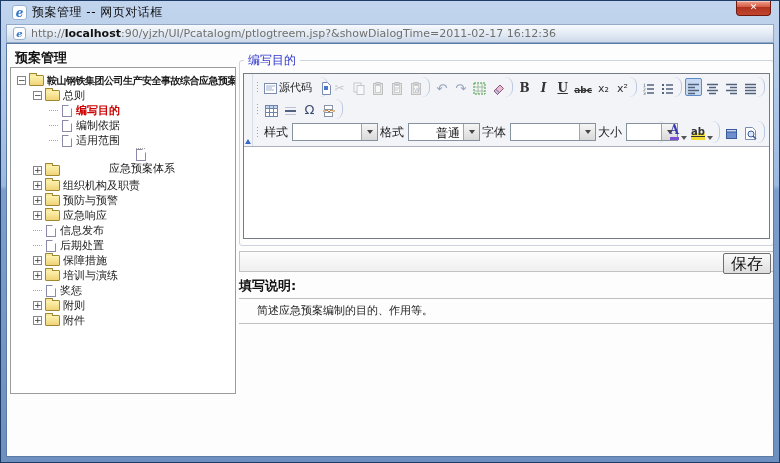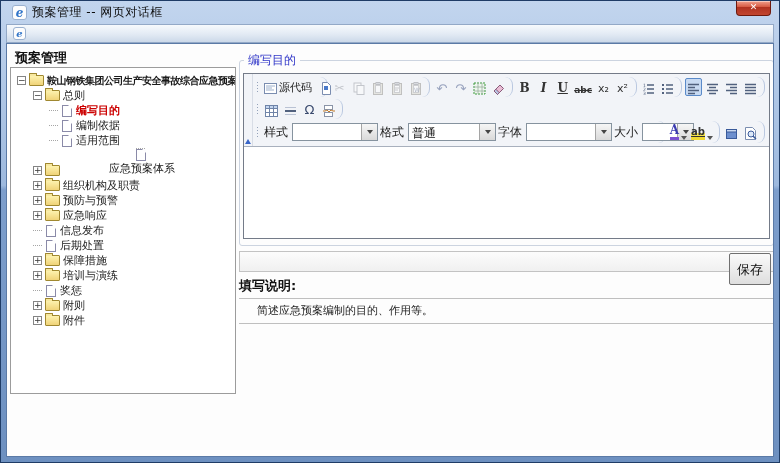--- a/index.html
+++ b/index.html
@@ -93,21 +93,21 @@
     border-top:4px solid #555; margin-left:2px; }
   .color-a { font-family:"DejaVu Serif",serif; font-weight:bold; font-size:12px; color:#3b3bb0;
     border-bottom:3px solid #7a4fd0; line-height:1.05; }
   .hl-ab { font-size:10px; font-weight:bold; color:#333; background:linear-gradient(transparent 60%,#f5e34a 60%);
     border-bottom:3px solid #f0d932; line-height:1.15;text-decoration:underline; }
 
   .fck-area { height:91px; background:#fff; }
 
   .save-row { margin-top:5px; height:21px; border:1px solid #c3c3c3;
     background:linear-gradient(180deg,#fcfcfc,#f0f0f0); position:relative; }
-  .save-btn { position:absolute; right:2px; top:1px; height:32px; padding:0 7px; font-size:13px;
+  .save-btn { position:absolute; right:2px; top:1px; height:21px; padding:0 7px; font-size:16px;
     color:#111; background:linear-gradient(180deg,#fafafa,#dedede); border:1px solid #707070;
     border-radius:2px; cursor:pointer; line-height:15px; }
 
   .instr-heading { margin-top:2px; font-size:13px; font-weight:bold; color:#111;
     padding:3px 2px 3px 0; border-bottom:1px solid #bfbfbf; }
   .instr-body { font-size:11px; color:#222; padding:4px 0 5px 18px; border-bottom:1px solid #bfbfbf; }
 
   svg { display:block; }
 </style>
 </head>
@@ -116,20 +116,21 @@
 <div class="dialog">
 
   <div class="titlebar">
     <span class="ie-badge">e</span>
     <span class="title-text">预案管理 -- 网页对话框</span>
   </div>
   <div class="close-btn">✕</div>
 
   <div class="urlbar">
     <span class="ie-badge">e</span>
+    <span><span>http://</span><span class="url-host">localhost</span><span>:90/yjzh/UI/Pcatalogm/ptlogtreem.jsp?&amp;showDialogTime=2011-02-17 16:12:36</span></span>
   </div>
 
   <div class="client">
     <div class="page-heading">预案管理</div>
 
     <div class="tree-panel" id="tree">
         <div class="tree-row" style="padding-left: 6px;">
           <span class="tree-expander">−</span>
           <span class="icon-folder"></span>
           <span class="tree-label bold">鞍山钢铁集团公司生产安全事故综合应急预案</span>
@@ -378,29 +379,29 @@
                   <svg width="13" height="12" viewBox="0 0 13 12">
                       <rect x="2.5" y="0.5" width="8" height="4" fill="#fff" stroke="#8a94a8"></rect>
                       <rect x="2.5" y="7.5" width="8" height="4" fill="#fff" stroke="#8a94a8"></rect>
                       <path d="M1 6h2l2-1 2 2 2-2 2 1h2" stroke="#c07a2a" fill="none"></path>
                     </svg>
                 </span>
               </span>
             </div>
 
             <div class="tb-row">
-              <span class="grp" style="height:22px;">
+              <span class="grp" style="height:22px;text-align:right;">
                 <span class="grip"></span>
                 <span class="dd-label">样式</span>
                 <span class="dd" style="width:86px">
                   <span class="dd-val"></span>
                     <span class="dd-btn"></span>
                 </span>
                 <span class="dd-label">格式</span>
-                <span class="dd" style="width:88px">
+                <span class="dd" style="width:72px">
                   <span class="dd-val">普通</span>
                     <span class="dd-btn"></span>
                 </span>
                 <span class="dd-label">字体</span>
                 <span class="dd" style="width:86px">
                   <span class="dd-val"></span>
                     <span class="dd-btn"></span>
                 </span>
                 <span class="dd-label">大小</span>
                 <span class="dd" style="width:52px">

